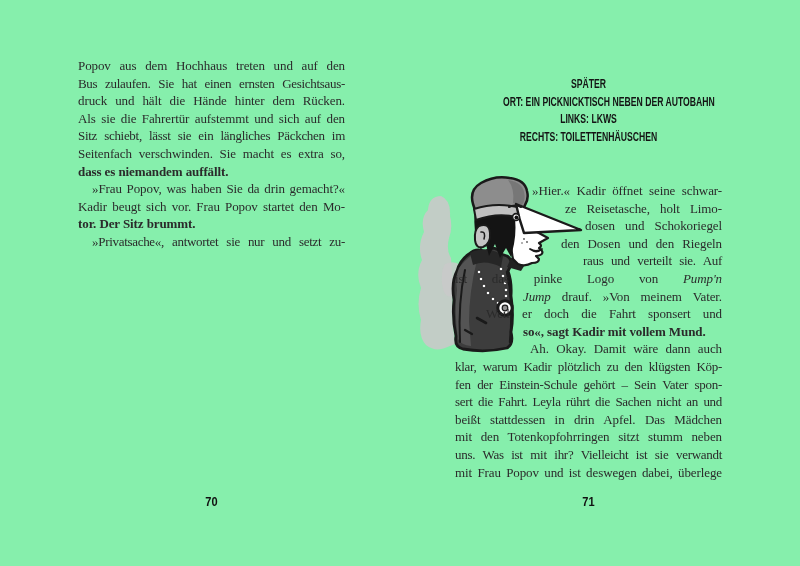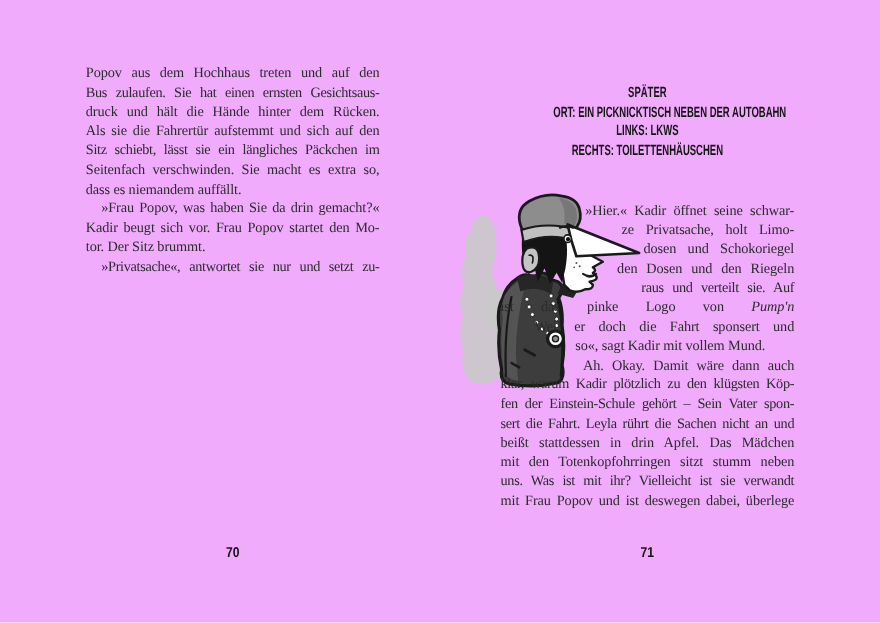--- a/index.html
+++ b/index.html
@@ -1,24 +1,24 @@
 <!DOCTYPE html>
 <html><head>
 <meta charset="utf-8">
 <style>
   html,body{margin:0;padding:0;background:#ffffff;}
   .spread{
-    position:relative; width:800px; height:566px; background:#f0abfc;
+    position:relative; width:800px; height:566px; background:#86efac;
     overflow:hidden; font-family:"Liberation Serif", serif; color:#2b2b2b;
   }
   .body-block{ position:absolute; width:267px; font-size:13px; line-height:17.6px; }
   .left-body{ left:78px; top:57px; }
   .right-body{ left:455px; top:182px; }
   .line{ text-align:justify; text-align-last:justify; letter-spacing:-0.1px; }
-  .line.end{ text-align-last:left; }
+  .line.end{ text-align-last:left;font-weight:bold; }
   .line.ind{ padding-left:14px; }
   .line.tight{ letter-spacing:-0.3px; }
   .heading-block{ position:absolute; left:455px; top:75px; width:267px; }
   .hline{
     font-family:"Liberation Sans", sans-serif; font-weight:bold;
     font-size:13.5px; line-height:17.5px; color:#141414;
     text-align:center; white-space:nowrap;
     transform:scaleX(0.64); transform-origin:50% 50%;
   }
   .pagenum{
@@ -112,25 +112,26 @@
         <circle cx="111" cy="67" r="0.9"></circle>
           <circle cx="114" cy="70" r="0.9"></circle>
           <circle cx="109" cy="71" r="0.8"></circle>
       </g>
       <path fill="#1a1a1a" d="M117.5,77 Q123,84 129.5,77 Q124,80 117.5,77 Z"></path>
       <path fill="none" stroke="#1a1a1a" stroke-width="1.8" stroke-linecap="round" d="M117,77 Q123,81 129,77"></path>
     </svg>
 
     <div class="body-block right-body">
       <div class="line" style="padding-left:77px">»Hier.« Kadir öffnet seine schwar-</div>
-      <div class="line" style="padding-left:110px">ze Privatsache, holt Limo-</div>
+      <div class="line" style="padding-left:110px">ze Reisetasche, holt Limo-</div>
       <div class="line" style="padding-left:130px">dosen und Schokoriegel</div>
       <div class="line" style="padding-left:106px">den Dosen und den Riegeln</div>
       <div class="line tight" style="padding-left:128px">raus und verteilt sie. Auf</div>
       <div class="line" style="">ist das pinke Logo von <i>Pump'n</i></div>
+      <div class="line" style="padding-left:68px"><i>Jump</i> drauf. »Von meinem Vater.</div>
       <div class="line" style="padding-left:31px">Weil er doch die Fahrt sponsert und</div>
       <div class="line end" style="padding-left:68px">so«, sagt Kadir mit vollem Mund.</div>
       <div class="line" style="padding-left:75px">Ah. Okay. Damit wäre dann auch</div>
       <div class="line tight">klar, warum Kadir plötzlich zu den klügsten Köp-</div>
       <div class="line tight">fen der Einstein-Schule gehört – Sein Vater spon-</div>
       <div class="line tight">sert die Fahrt. Leyla rührt die Sachen nicht an und</div>
       <div class="line">beißt stattdessen in drin Apfel. Das Mädchen</div>
       <div class="line">mit den Totenkopfohrringen sitzt stumm neben</div>
       <div class="line tight">uns. Was ist mit ihr? Vielleicht ist sie verwandt</div>
       <div class="line">mit Frau Popov und ist deswegen dabei, überlege</div>

